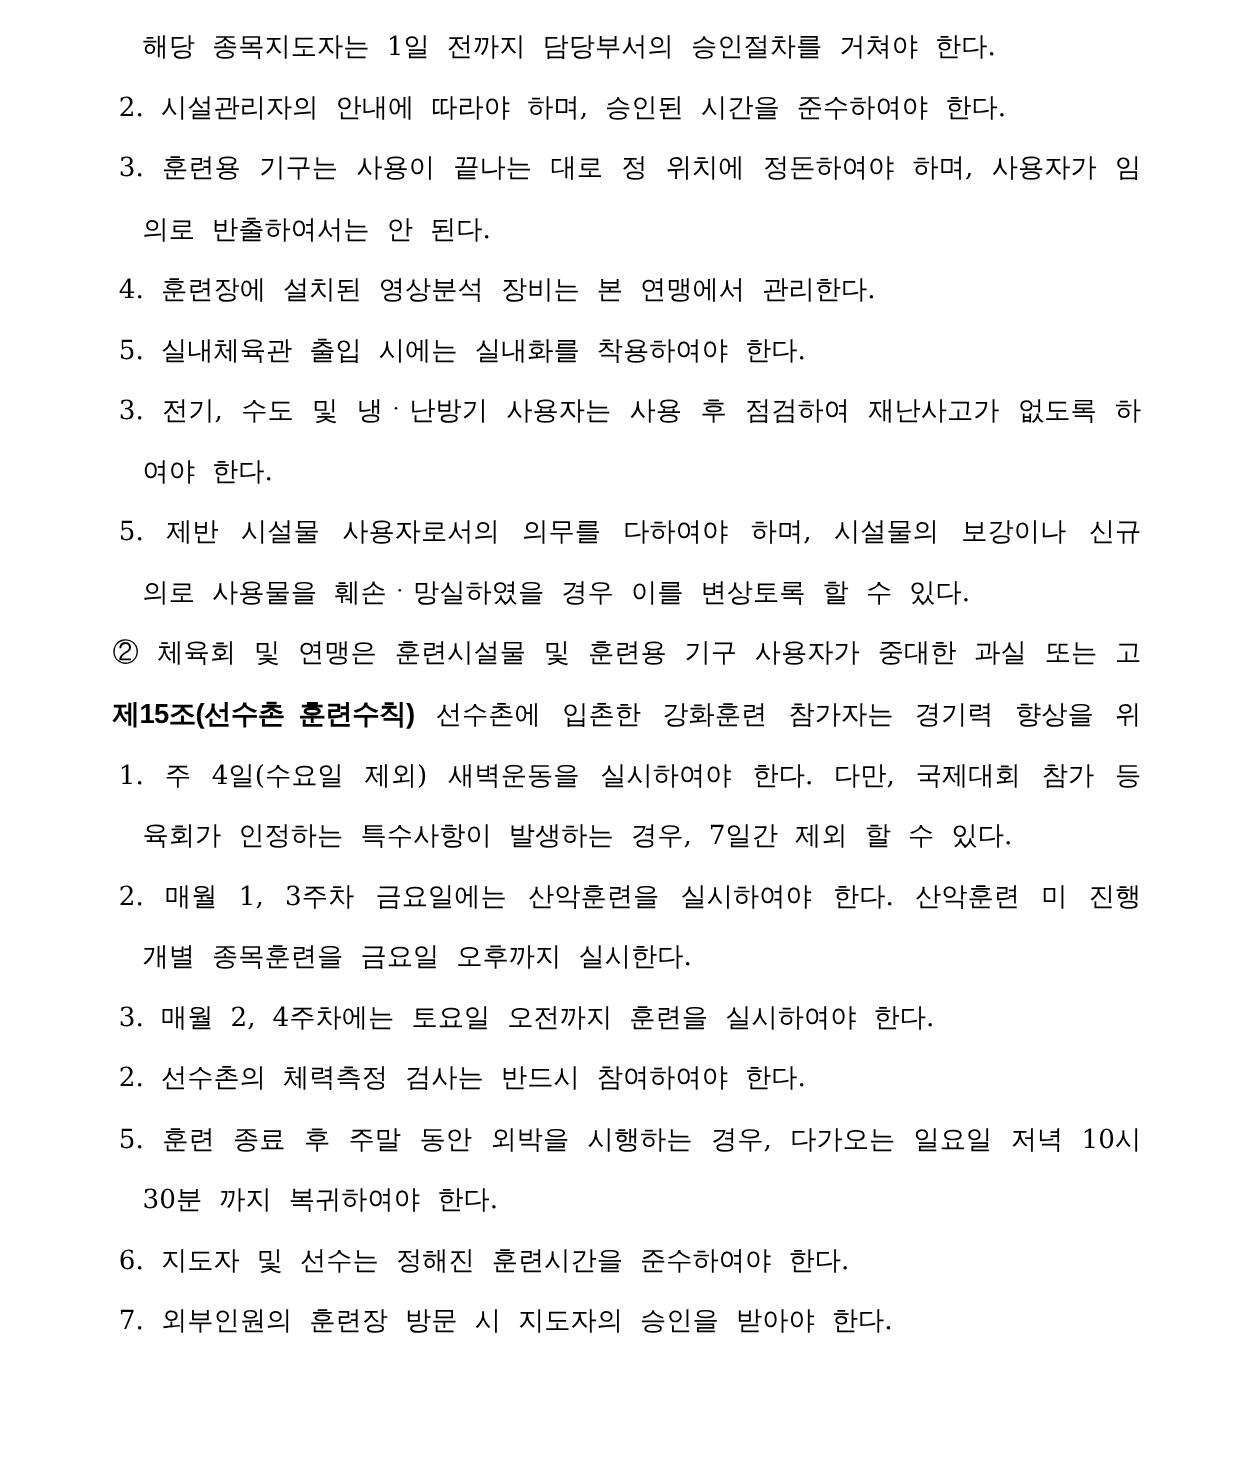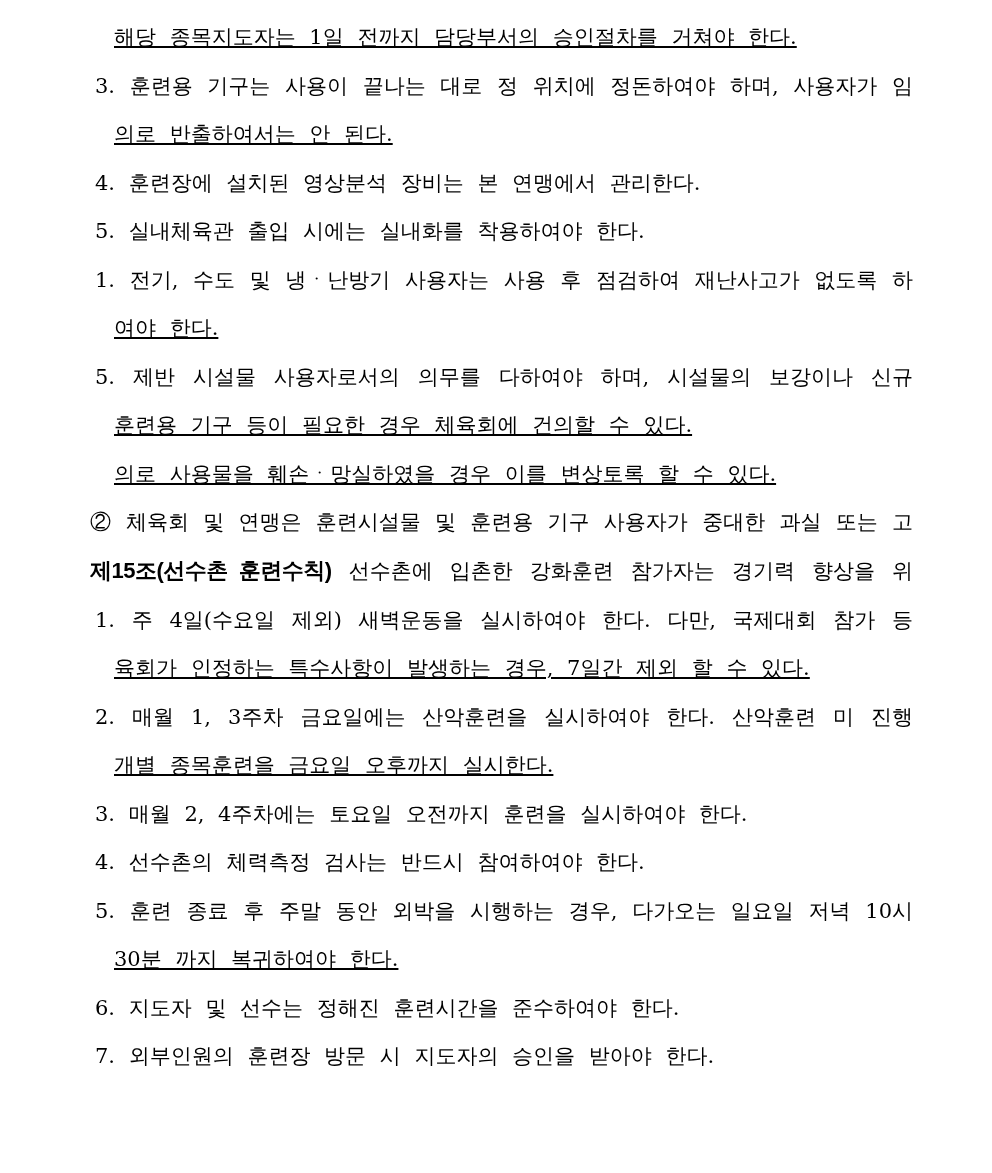--- a/index.html
+++ b/index.html
@@ -25,21 +25,20 @@
     margin-left: 95px;
     margin-right: 79px;
     word-spacing: 7px;
     word-break: keep-all;
     white-space: nowrap;
     overflow: hidden;
   }
   
   .cont {
     margin-left: 114px;
-    text-decoration: underline;
   }
   
   .sec, .art {
     margin-left: 90px;
   }
   
   .fill {
     white-space: normal;
     text-align: justify;
     text-align-last: justify;
@@ -53,51 +52,51 @@
     word-spacing: 2px;
   }
 </style>
 </head>
 <body>
 
 <div class="page">
 
   <div class="line cont">해당 종목지도자는 1일 전까지 담당부서의 승인절차를 거쳐야 한다.</div>
 
+  <div class="line">2. 시설관리자의 안내에 따라야 하며, 승인된 시간을 준수하여야 한다.</div>
 
   <div class="line fill">3. 훈련용 기구는 사용이 끝나는 대로 정 위치에 정돈하여야 하며, 사용자가 임</div>
   <div class="line cont">의로 반출하여서는 안 된다.</div>
 
   <div class="line">4. 훈련장에 설치된 영상분석 장비는 본 연맹에서 관리한다.</div>
 
   <div class="line">5. 실내체육관 출입 시에는 실내화를 착용하여야 한다.</div>
 
-  <div class="line fill">1. 전기, 수도 및 냉ㆍ난방기 사용자는 사용 후 점검하여 재난사고가 없도록 하</div>
+  <div class="line fill">3. 전기, 수도 및 냉ㆍ난방기 사용자는 사용 후 점검하여 재난사고가 없도록 하</div>
   <div class="line cont">여야 한다.</div>
 
   <div class="line fill">5. 제반 시설물 사용자로서의 의무를 다하여야 하며, 시설물의 보강이나 신규</div>
-  <div class="line cont">훈련용 기구 등이 필요한 경우 체육회에 건의할 수 있다.</div>
 
   <div class="line cont">의로 사용물을 훼손ㆍ망실하였을 경우 이를 변상토록 할 수 있다.</div>
   <div class="line sec fill">② 체육회 및 연맹은 훈련시설물 및 훈련용 기구 사용자가 중대한 과실 또는 고</div>
 
   <div class="line art fill">
     <span class="art-title">제15조(선수촌 훈련수칙)</span>
     <span>선수촌에 입촌한 강화훈련 참가자는 경기력 향상을 위</span>
   </div>
 
   <div class="line fill">1. 주 4일(수요일 제외) 새벽운동을 실시하여야 한다. 다만, 국제대회 참가 등 체</div>
   <div class="line cont">육회가 인정하는 특수사항이 발생하는 경우, 7일간 제외 할 수 있다.</div>
 
   <div class="line fill">2. 매월 1, 3주차 금요일에는 산악훈련을 실시하여야 한다. 산악훈련 미 진행 시</div>
   <div class="line cont">개별 종목훈련을 금요일 오후까지 실시한다.</div>
 
   <div class="line">3. 매월 2, 4주차에는 토요일 오전까지 훈련을 실시하여야 한다.</div>
 
-  <div class="line">4. 선수촌의 체력측정 검사는 반드시 참여하여야 한다.</div>
+  <div class="line">2. 선수촌의 체력측정 검사는 반드시 참여하여야 한다.</div>
 
   <div class="line fill">5. 훈련 종료 후 주말 동안 외박을 시행하는 경우, 다가오는 일요일 저녁 10시</div>
   <div class="line cont">30분 까지 복귀하여야 한다.</div>
 
   <div class="line">6. 지도자 및 선수는 정해진 훈련시간을 준수하여야 한다.</div>
 
   <div class="line">7. 외부인원의 훈련장 방문 시 지도자의 승인을 받아야 한다.</div>
 
 </div>
 

